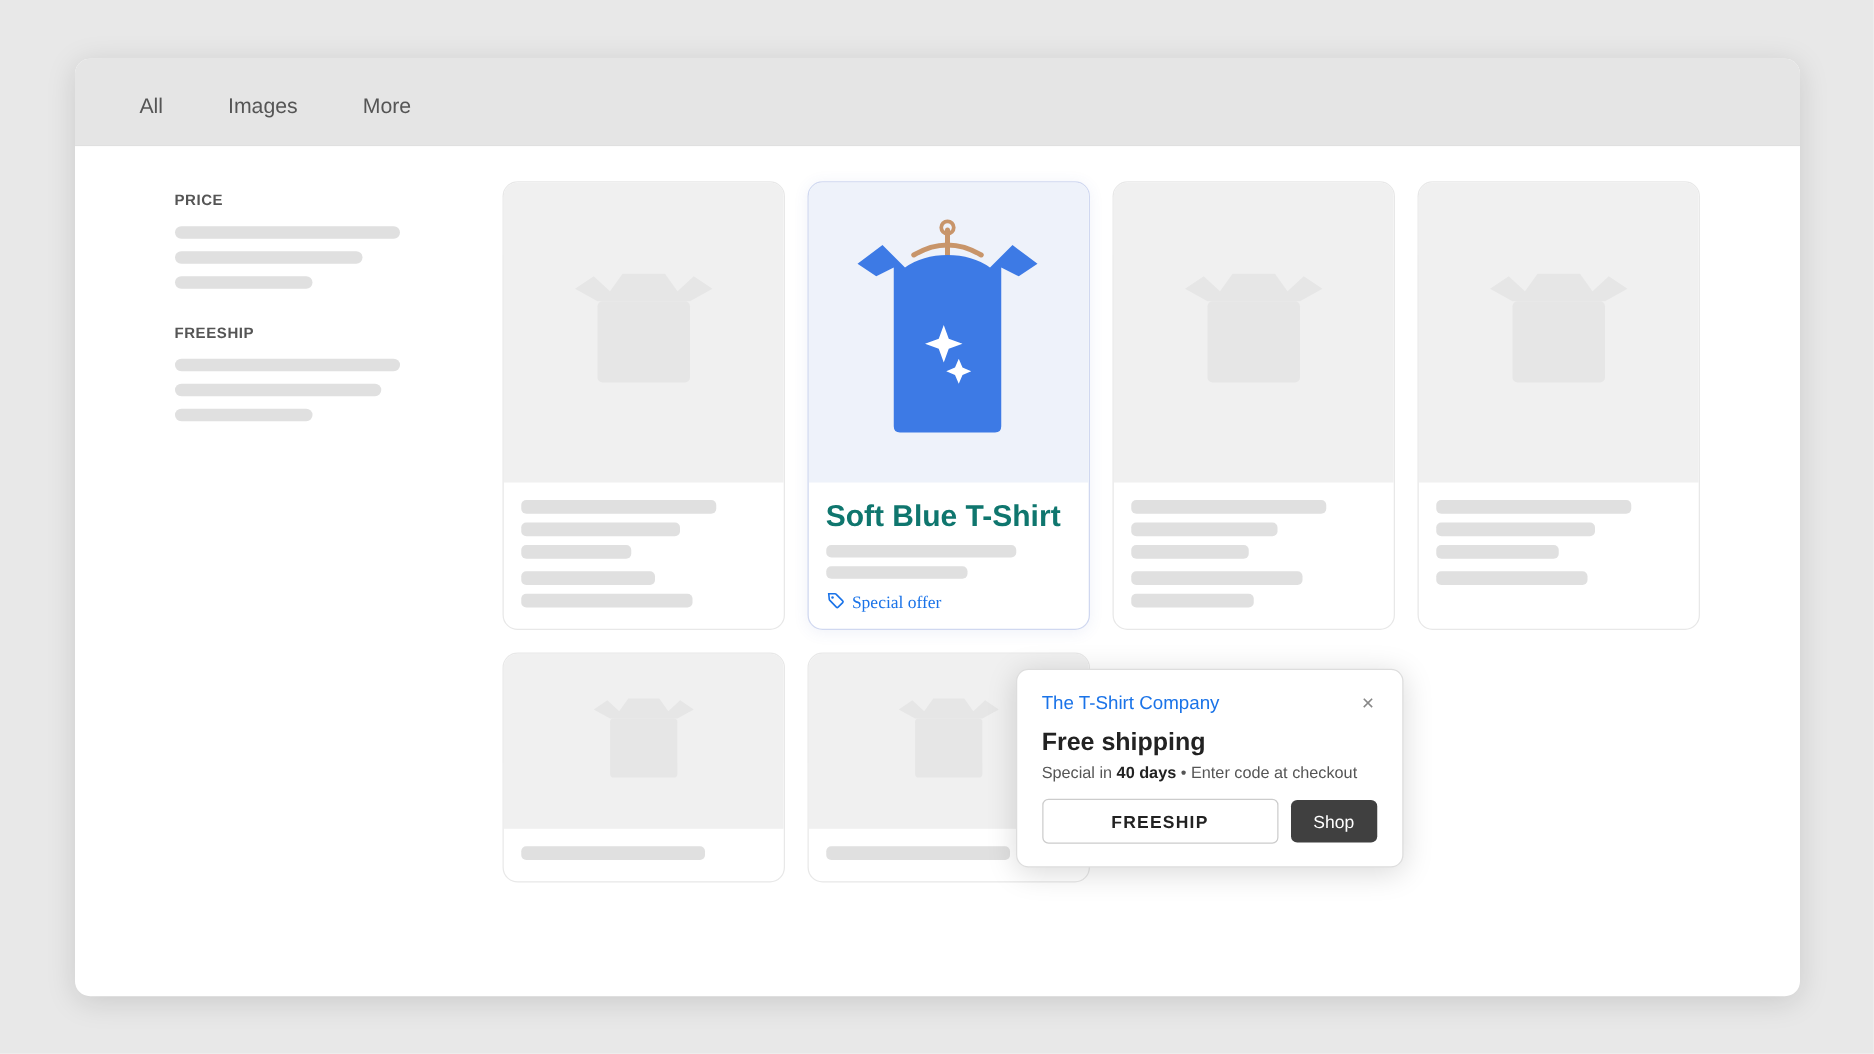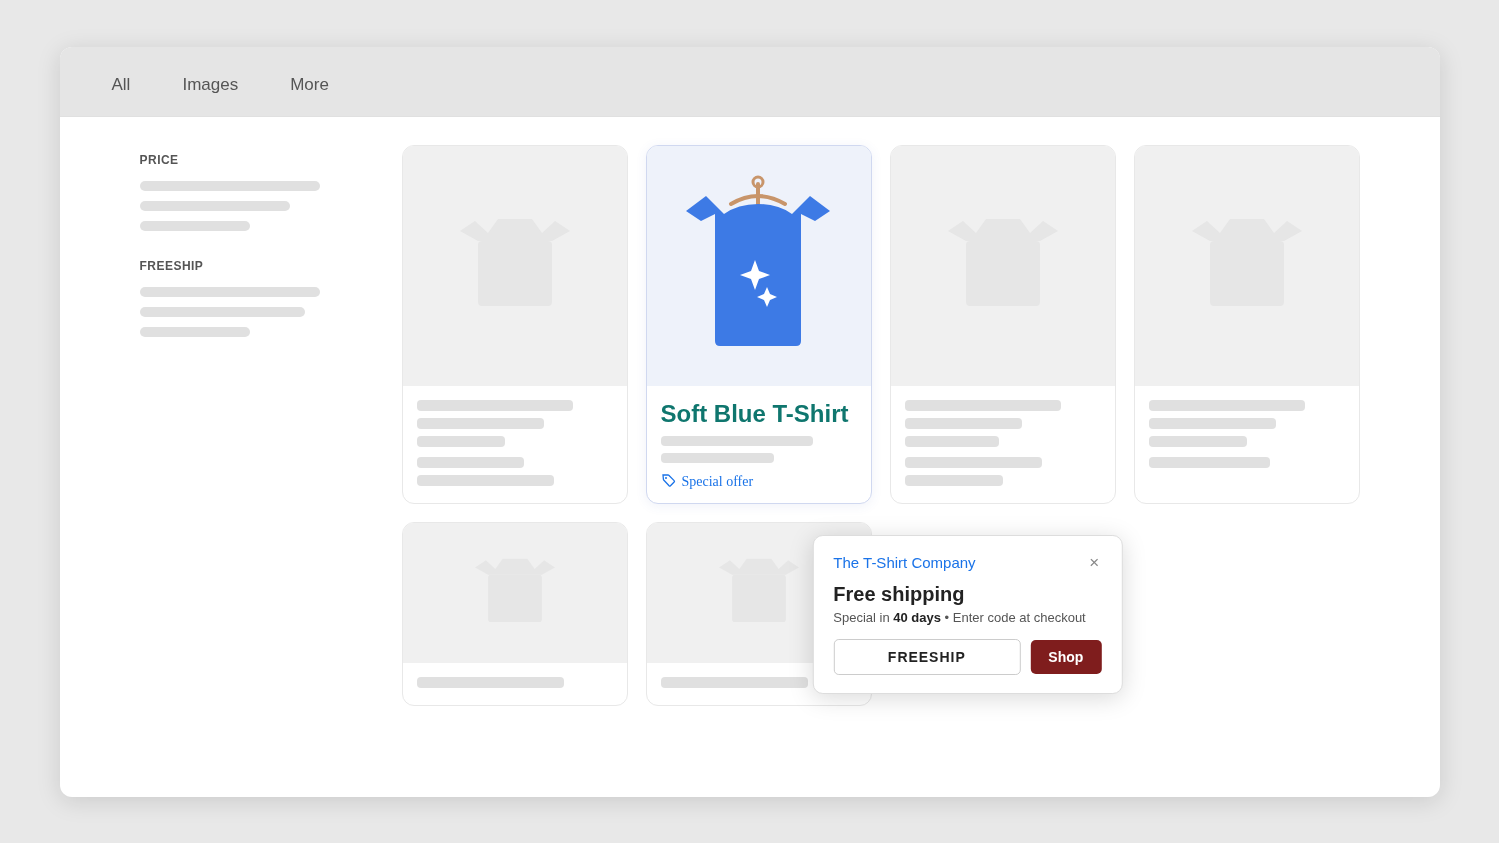--- a/index.html
+++ b/index.html
@@ -206,27 +206,27 @@
       font-size: 14px;
       font-weight: 700;
       color: #222;
       letter-spacing: 0.07em;
       text-align: center;
       background: #fff;
       cursor: default;
       user-select: all;
     }
     .popup-shop-btn {
-      background: #7f1d1d;
+      background: #404040;
       color: #fff;
       border: none;
       border-radius: 5px;
       padding: 9px 18px;
       font-size: 14px;
-      font-weight: 700;
+      font-weight: 400;
       cursor: pointer;
     }
   </style>
 </head>
 <body>
 
 <div class="browser-window">
 
   <nav class="nav-tabs">
     <div class="nav-tab">

